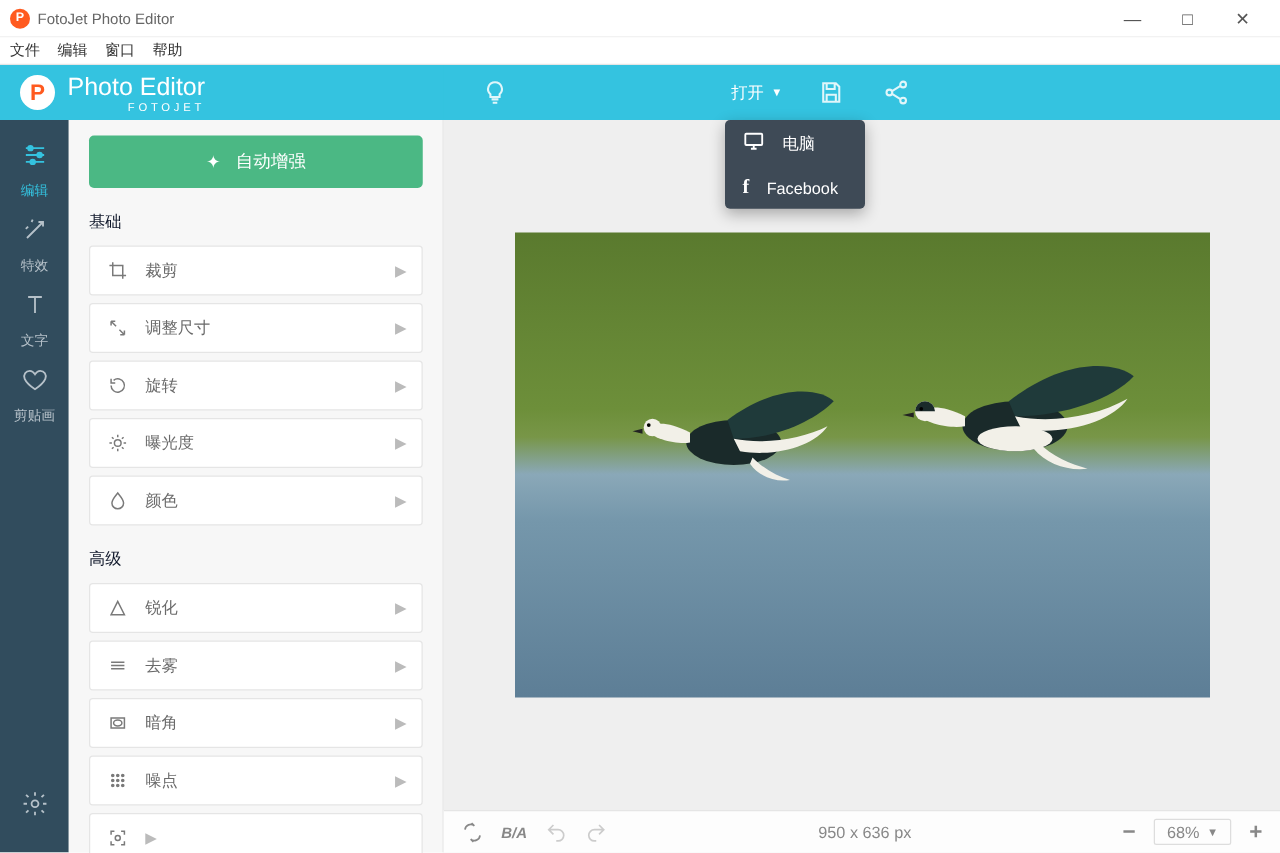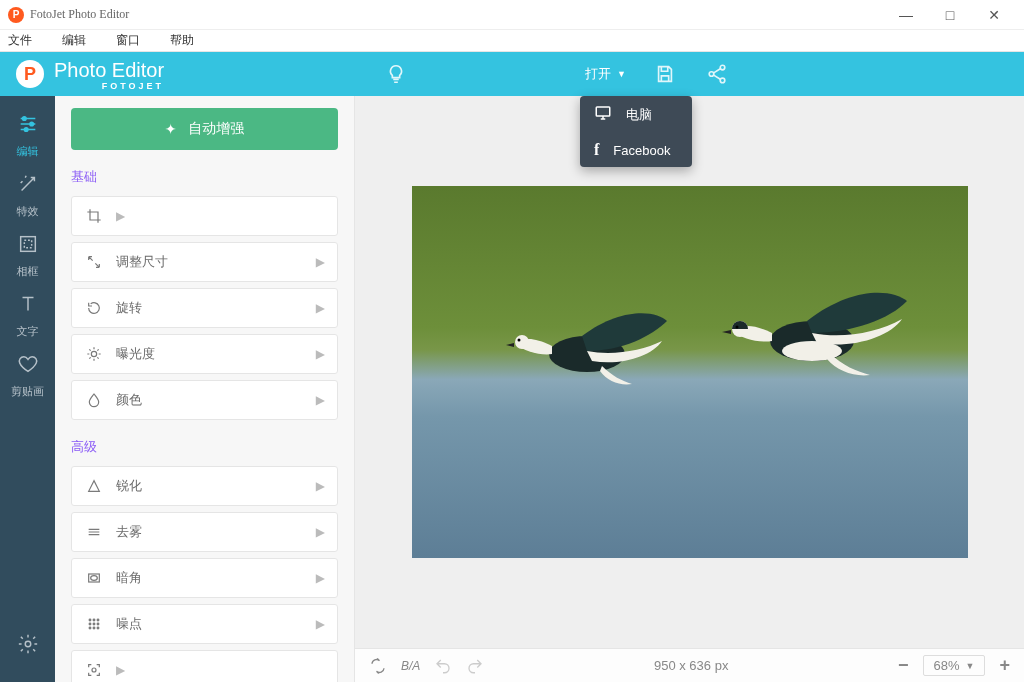--- a/index.html
+++ b/index.html
@@ -1,48 +1,48 @@
 <!DOCTYPE html>
 <html><head>
 <meta charset="utf-8">
 <style>
 * { margin: 0; padding: 0; box-sizing: border-box; font-family: "Microsoft YaHei", "Segoe UI", Arial, sans-serif; }
 html, body { width: 1024px; height: 682px; overflow: hidden; background: #fff; }
 
 
 .titlebar { height: 30px; display: flex; align-items: center; padding: 0 8px; background: #fff; border-bottom: 1px solid #eee; }
 .titlebar .app-icon { width: 16px; height: 16px; border-radius: 50%; background: #ff5a1f; display: flex; align-items: center; justify-content: center; color: #fff; font-size: 10px; font-weight: bold; margin-right: 6px; }
-.titlebar .title { color: #666; font-size: 12px; flex: 0 0 auto; font-family: Liberation Serif, serif; }
+.titlebar .title { color: #666; font-size: 12px; flex: 0 0 auto; }
 .titlebar .spacer { flex: 1; }
 .titlebar .winbtn { width: 44px; height: 30px; display: flex; align-items: center; justify-content: center; color: #555; font-size: 14px; cursor: pointer; }
 
 
-.menubar { height: 22px; display: flex; align-items: center; padding: 0 8px; background: #fff; border-bottom: 1px solid #e5e5e5; font-size: 12px; color: #333; gap: 16px; }
+.menubar { height: 22px; display: flex; align-items: center; padding: 0 8px; background: #fff; border-bottom: 1px solid #e5e5e5; font-size: 12px; color: #333; }
 .menubar .menuitem { margin-right: 14px; cursor: pointer; }
 
 
 .app { display: flex; height: calc(682px - 30px - 22px); }
 
 
 .rail { width: 55px; background: #314c5d; display: flex; flex-direction: column; align-items: center; padding-top: 10px; }
 .rail .rail-item { width: 55px; height: 60px; display: flex; flex-direction: column; align-items: center; justify-content: center; color: #b6c1c9; font-size: 11px; cursor: pointer; }
 .rail .rail-item.active { color: #34c3e0; }
 .rail .rail-item .ricon { font-size: 20px; margin-bottom: 4px; }
 .rail .rail-item.settings { margin-top: auto; margin-bottom: 10px; height: 48px; }
 .rail .rail-item svg { width: 22px; height: 22px; stroke: currentColor; fill: none; stroke-width: 1.6; }
 
 
 .panel { width: 300px; background: #f7f7f7; border-right: 1px solid #e5e5e5; display: flex; flex-direction: column; }
 .logo-area { height: 44px; background: #34c3e0; color: #fff; display: flex; align-items: center; padding: 0 16px; position: absolute; top:52px; left:0; width:355px; z-index:2;}
 .logo-badge { width: 28px; height: 28px; border-radius: 50%; background: #fff; color: #ff5a1f; display: flex; align-items: center; justify-content: center; font-weight: bold; font-size: 18px; margin-right: 10px; }
 .logo-text { font-family: cursive; font-size: 20px; }
-.logo-text small { display:block; font-family: Arial; font-size:9px; letter-spacing:3px; line-height:8px; text-align:right;font-weight:bold;}
+.logo-text small { display:block; font-family: Arial; font-size:9px; letter-spacing:3px; line-height:8px; text-align:right;}
 .panel-inner { padding: 14px 16px; overflow-y: auto; }
 .auto-btn { width: 100%; height: 42px; background: #4bb884; color: #fff; border: none; border-radius: 4px; font-size: 14px; cursor: pointer; display: flex; align-items: center; justify-content: center; gap: 12px; }
-.section-label { color: #8b5cf6; font-size: 13px; margin: 18px 0 10px; }
+.section-label { color: #0f172a; font-size: 13px; margin: 18px 0 10px; }
 .tool-row { background: #fff; border: 1px solid #e5e5e5; border-radius: 3px; height: 40px; display: flex; align-items: center; padding: 0 12px; margin-bottom: 6px; cursor: pointer; color: #6a6a6a; font-size: 13px; }
 .tool-row .ticon { width: 20px; margin-right: 12px; color: #7a7a7a; display:flex; align-items:center; justify-content:center;}
 .tool-row .ticon svg { width:16px; height:16px; stroke:#7a7a7a; fill:none; stroke-width:1.8;}
 .tool-row .tlabel { flex: 1; }
 .tool-row .arrow { color: #bbb; font-size: 12px; }
 
 
 .canvas-wrap { flex: 1; display: flex; flex-direction: column; background: #efefef; position:relative;}
 .topbar { height: 44px; background: #34c3e0; display: flex; align-items: center; padding: 0 20px; gap: 10px; position:relative; z-index:3;}
 .topbar .tb-icon { color: #fff; opacity: 0.85; cursor: pointer; padding: 6px 10px; display:flex; align-items:center; justify-content:center;}
@@ -107,27 +107,20 @@
       <span>编辑</span>
     </div>
     <div class="rail-item">
       <span class="ricon"><svg viewBox="0 0 24 24">
             <path d="M5 19L19 5M15 5l4 0 0 4M6 9l-2 2M10 3l-1 2"></path>
           </svg></span>
       <span>特效</span>
     </div>
     <div class="rail-item">
       <span class="ricon"><svg viewBox="0 0 24 24">
-            <rect x="4" y="4" width="16" height="16"></rect>
-            <rect x="8" y="8" width="8" height="8" stroke-dasharray="2 2"></rect>
-          </svg></span>
-      <span>相框</span>
-    </div>
-    <div class="rail-item">
-      <span class="ricon"><svg viewBox="0 0 24 24">
             <path d="M6 5h12M12 5v14"></path>
           </svg></span>
       <span>文字</span>
     </div>
     <div class="rail-item">
       <span class="ricon"><svg viewBox="0 0 24 24">
             <path d="M12 20s-7-4.5-9-9c-1.5-3.5 1-7 4.5-7 2 0 3.5 1.5 4.5 3 1-1.5 2.5-3 4.5-3 3.5 0 6 3.5 4.5 7-2 4.5-9 9-9 9z"></path>
           </svg></span>
       <span>剪贴画</span>
     </div>
@@ -148,20 +141,21 @@
       </button>
 
       <div class="section-label">基础</div>
 
       <div class="tool-row">
         <span class="ticon">
             <svg viewBox="0 0 24 24">
               <path d="M6 2v16h16M2 6h16v16"></path>
             </svg>
           </span>
+        <span class="tlabel">裁剪</span>
         <span class="arrow">▶</span>
       </div>
       <div class="tool-row">
         <span class="ticon">
             <svg viewBox="0 0 24 24">
               <path d="M4 4l6 6M4 4h5M4 4v5M20 20l-6-6M20 20h-5M20 20v-5"></path>
             </svg>
           </span>
         <span class="tlabel">调整尺寸</span>
         <span class="arrow">▶</span>
@@ -311,21 +305,21 @@
         </div>
       </div>
     </div>
 
     <div class="statusbar">
       <span class="sicon">
           <svg viewBox="0 0 24 24">
             <path d="M4 9a6 6 0 0 1 10-4M20 15a6 6 0 0 1-10 4M14 5l-3-3M10 19l3 3"></path>
           </svg>
         </span>
-      <span class="sicon" style="font-weight:normal;font-size:12px;font-style:italic;">B/A</span>
+      <span class="sicon" style="font-weight:bold;font-size:12px;font-style:italic;">B/A</span>
       <span class="sicon disabled">
           <svg viewBox="0 0 24 24">
             <path d="M9 14l-5-5 5-5M4 9h10a6 6 0 0 1 0 12h-2"></path>
           </svg>
         </span>
       <span class="sicon disabled">
           <svg viewBox="0 0 24 24">
             <path d="M15 14l5-5-5-5M20 9H10a6 6 0 0 0 0 12h2"></path>
           </svg>
         </span>

